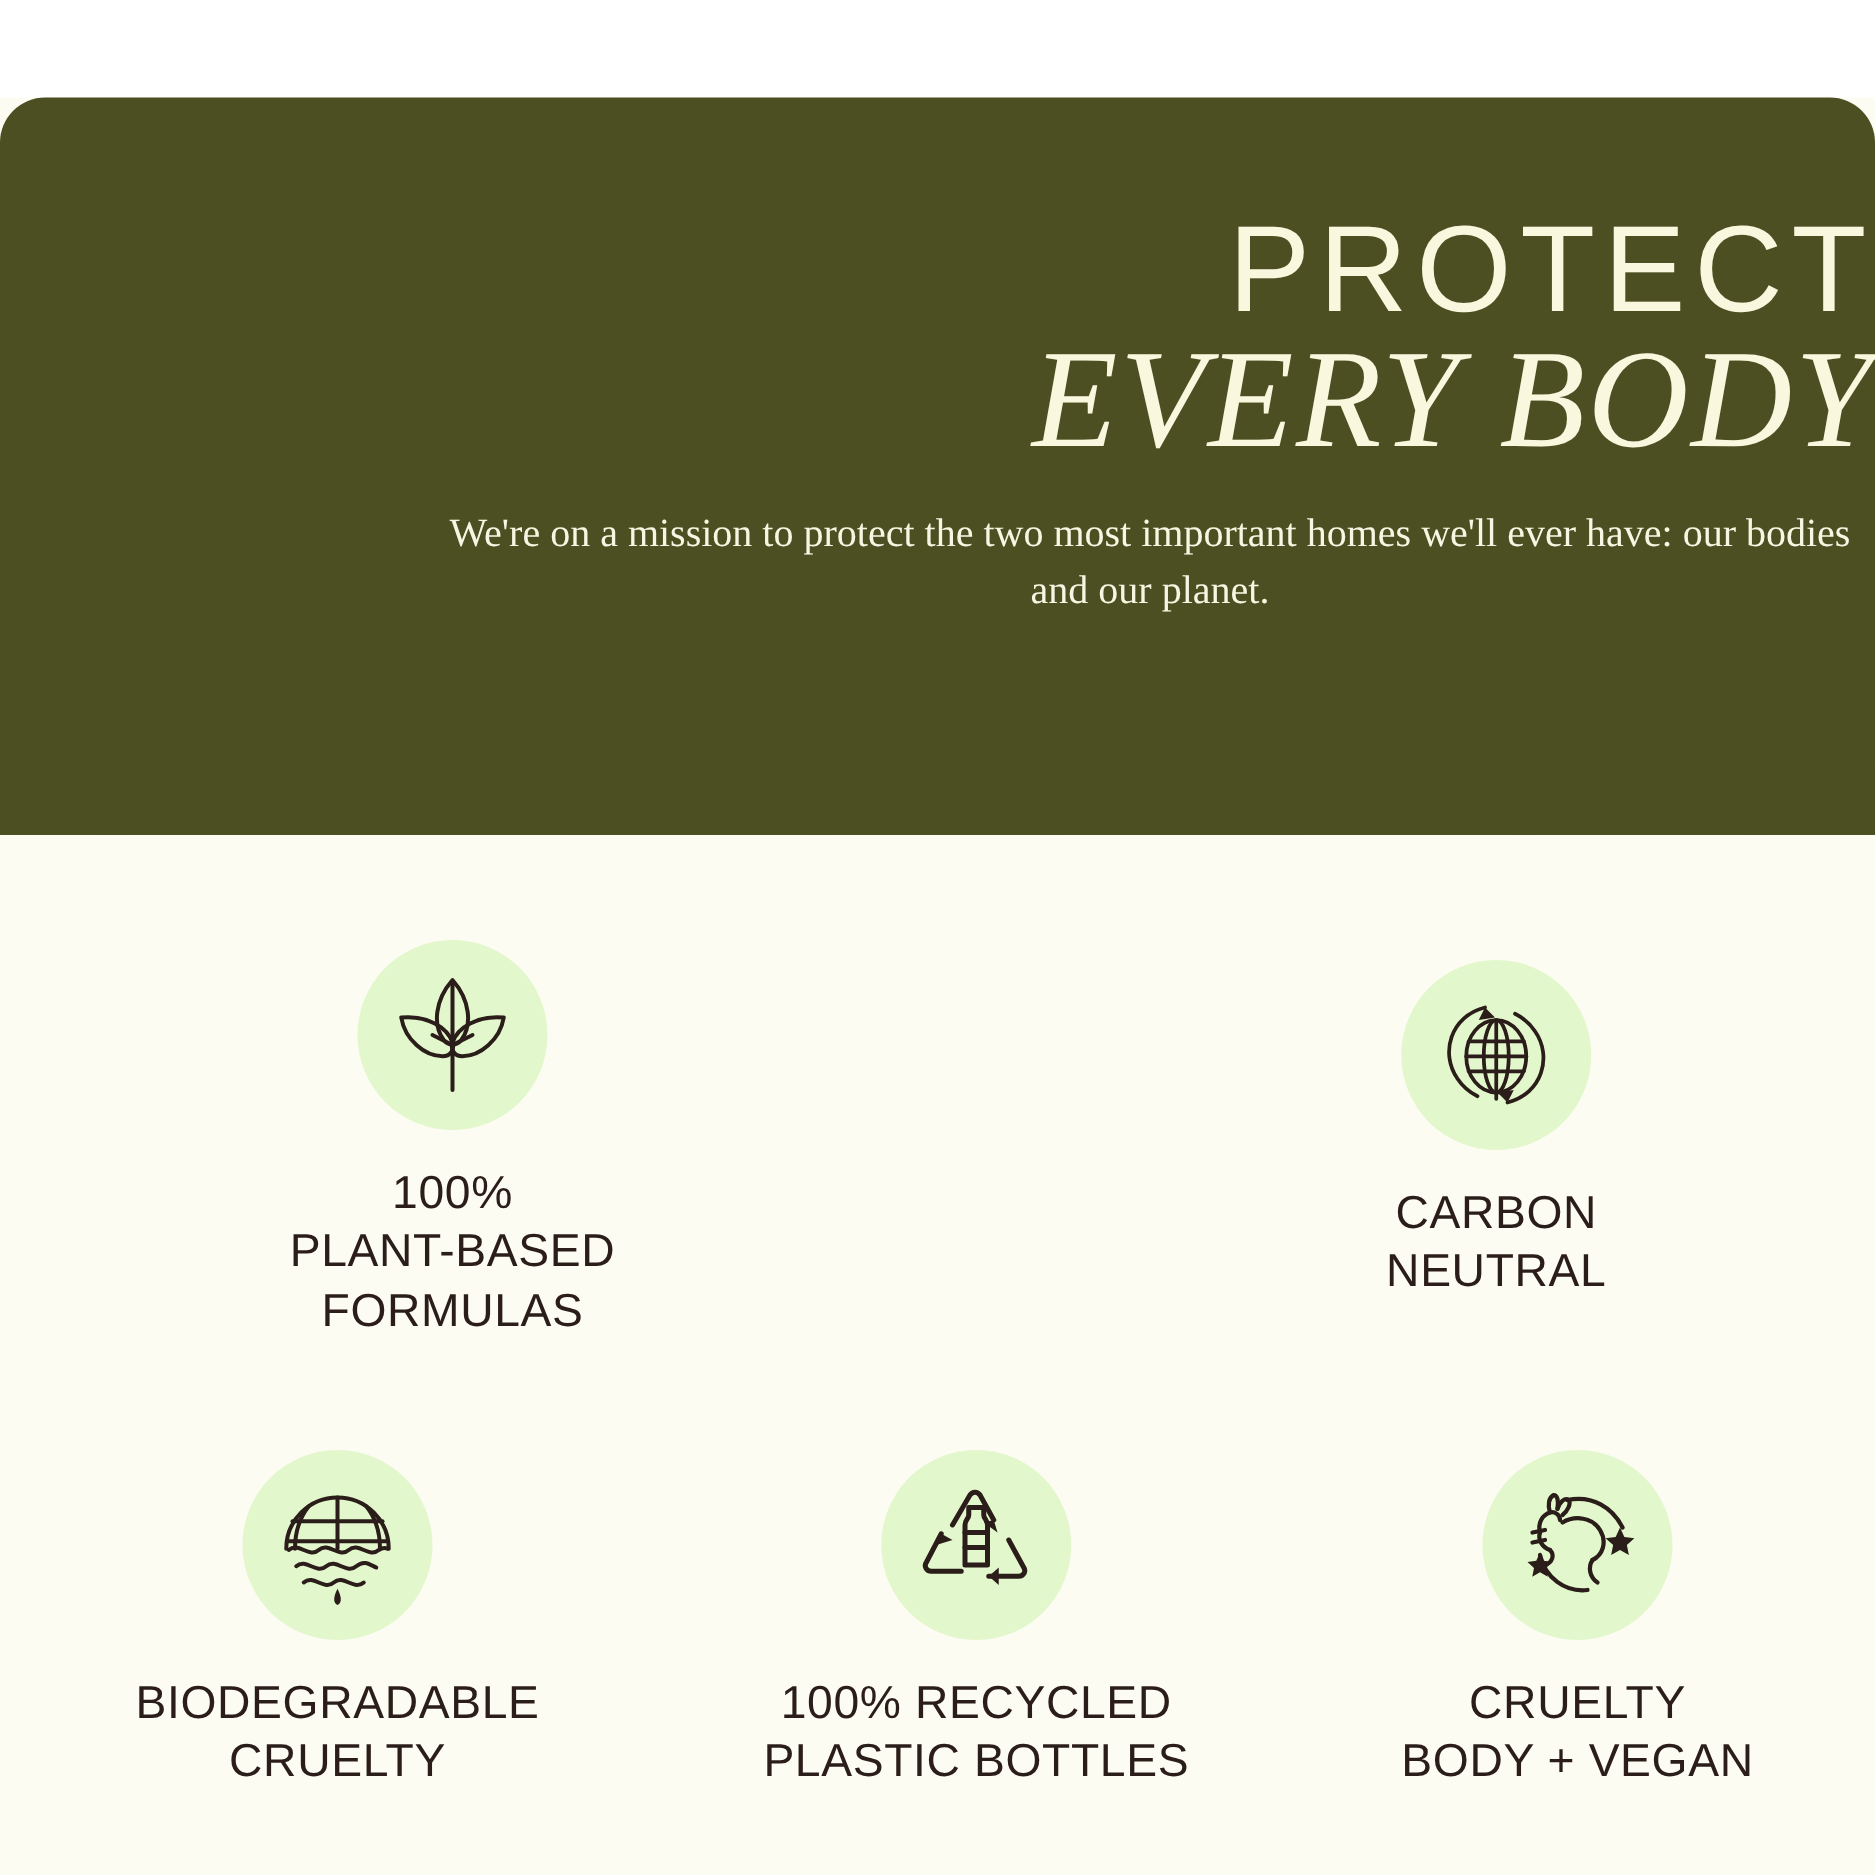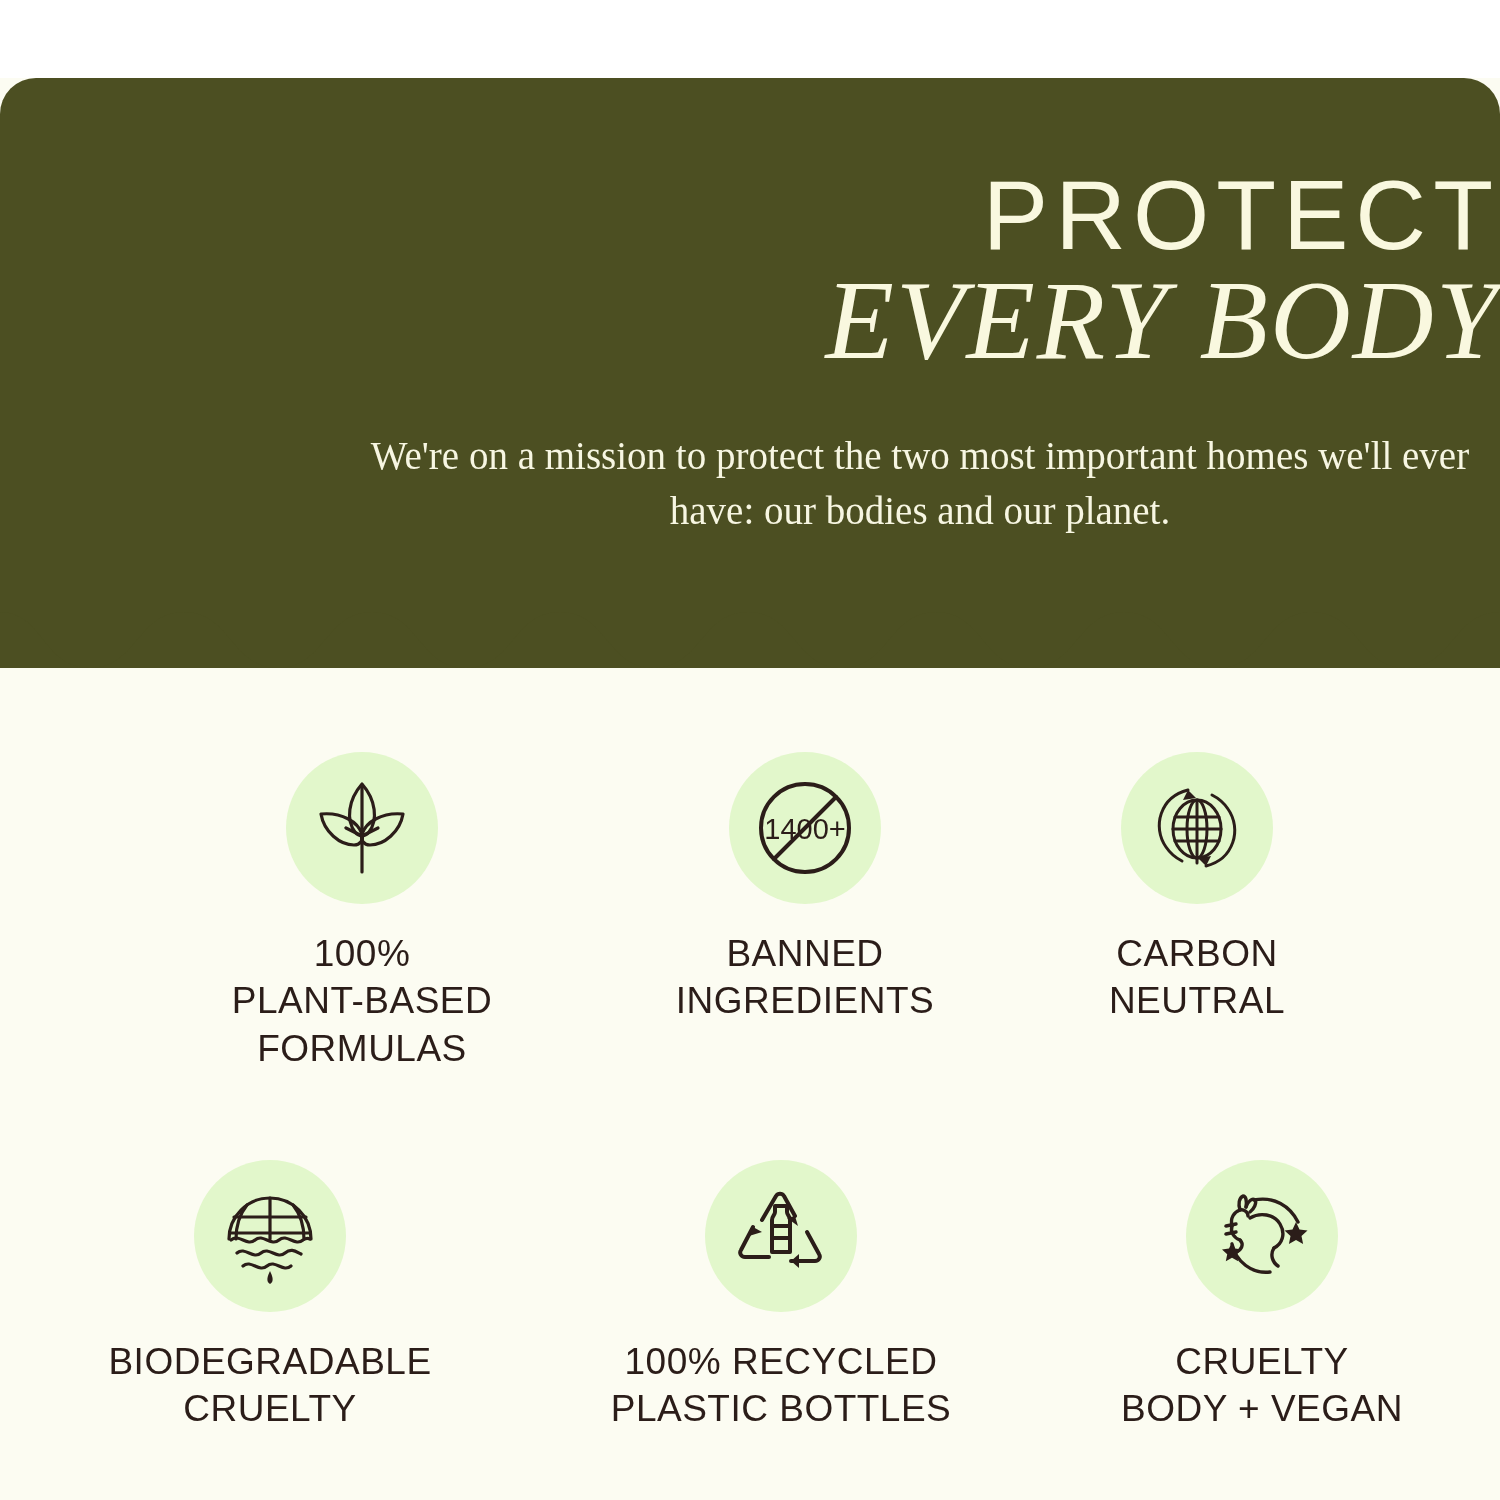--- a/index.html
+++ b/index.html
@@ -74,25 +74,25 @@
     font-weight: 400;
     font-size: 112px;
     line-height: 1.0;
     letter-spacing: 2px;
     color: #F9F8DF;
     text-align: center;
     white-space: nowrap;
   }
 
   .subtitle {
-    margin-top: 52px;
+    margin-top: 28px;
     width: 1160px;
     font-family: "Liberation Serif", serif;
     font-weight: 400;
-    font-size: 39px;
+    font-size: 32px;
     line-height: 1.42;
     color: #F7F6E2;
     text-align: center;
   }
 
   
   .wave {
     position: absolute;
     left: 0;
     top: 590px;
@@ -141,21 +141,21 @@
     line-height: 1.28;
     letter-spacing: 0.5px;
     color: #2B1D19;
     text-align: center;
     white-space: pre-line;
   }
 
   
   .b0 { left: 147px;  top: 52px; }
   .b1 { left: 590px;  top: 52px; }
-  .b2 { left: 982px;  top: 52px; }
+  .b2 { left: 982px;  top: 68px; }
   
   .b3 { left: 55px;   top: 460px; }
   .b4 { left: 566px;  top: 460px; }
   .b5 { left: 1047px; top: 460px; }
 </style>
 </head>
 <body>
 
 <div class="poster">
 
@@ -202,31 +202,20 @@
             <path d="M52 60 L36 52"></path>
             <path d="M52 60 L68 52"></path>
           </g>
         </svg>
       </div>
       <div class="badge-label">100%
 PLANT-BASED
 FORMULAS</div>
     </div>
 
-    <div class="badge b1">
-      <div class="badge-circle">
-        <svg width="106" height="106" viewBox="0 0 106 106">
-          <circle cx="53" cy="53" r="44" fill="none" stroke="#2B1D19" stroke-width="4"></circle>
-          <line x1="22" y1="84" x2="84" y2="22" stroke="#2B1D19" stroke-width="4" stroke-linecap="round"></line>
-          <text x="53" y="64" text-anchor="middle" font-family="Liberation Sans, sans-serif" font-size="29" fill="#2B1D19">1400+</text>
-        </svg>
-      </div>
-      <div class="badge-label">BANNED
-INGREDIENTS</div>
-    </div>
 
     <div class="badge b2">
       <div class="badge-circle">
         <svg width="106" height="106" viewBox="0 0 106 106">
           <g fill="none" stroke="#2B1D19" stroke-width="3" stroke-linecap="round" stroke-linejoin="round">
 
             <ellipse cx="53" cy="54" rx="24" ry="29"></ellipse>
             <ellipse cx="53" cy="54" rx="10" ry="29"></ellipse>
             <line x1="53" y1="25" x2="53" y2="88"></line>
             <line x1="31" y1="42" x2="75" y2="42"></line>

